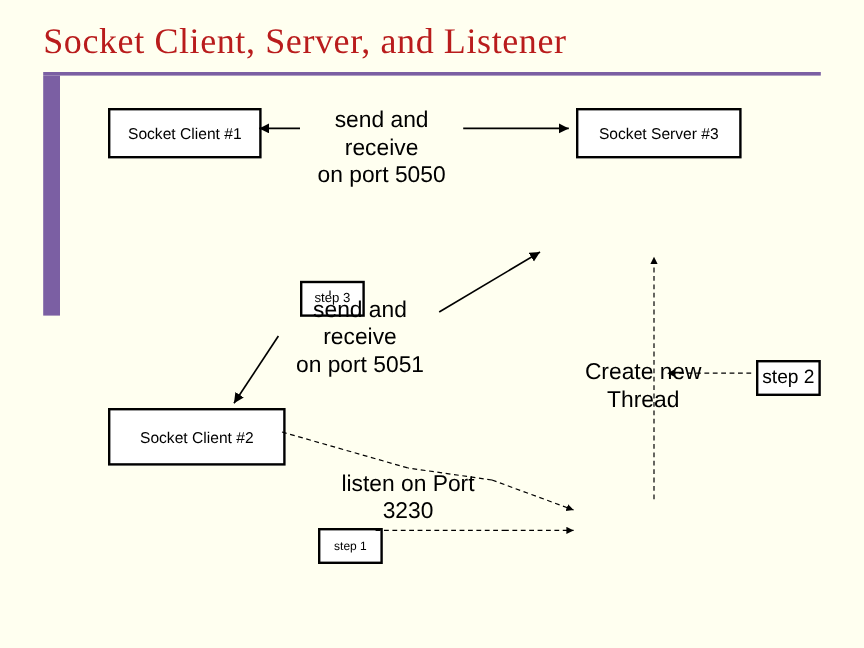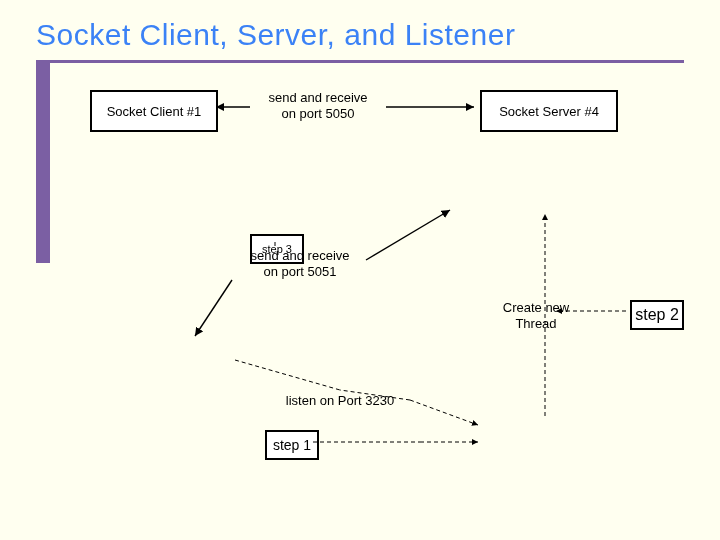--- a/index.html
+++ b/index.html
@@ -1,59 +1,60 @@
 <!DOCTYPE html>
 <html><head>
 <meta charset="utf-8">
 <style>
 html,body{margin:0;padding:0}
 body{width:720px;height:540px;background:#fff;font-family:Arial,Helvetica,sans-serif;position:relative}
 .slide{position:absolute;left:0;top:0;width:720px;height:540px;background:#fffff0}
-.title{position:absolute;left:36px;top:18px;font-family:Liberation Sans, sans-serif;font-size:30px;color:#3b82f6;letter-spacing:.5px}
+.title{position:absolute;left:36px;top:18px;font-family:Liberation Serif, serif;font-size:30px;color:#b91c1c;letter-spacing:.5px}
 .rule{position:absolute;left:36px;top:60px;width:648px;height:0;border-top:3px solid #7b5fa3}
 .tab{position:absolute;left:36px;top:63px;width:14px;height:200px;background:#7b5fa3}
 .canvas{position:absolute;left:90px;top:90px;width:580px;height:400px}
 .box{position:absolute;border:2px solid #000000;background:#fff;display:flex;align-items:center;justify-content:center;font-size:13px;text-align:center;padding:2px}
-.lbl{position:absolute;font-size:13px;text-align:center;line-height:1.2}
+.lbl{position:absolute;font-size:19px;text-align:center;line-height:1.2}
 svg{position:absolute;left:0;top:0;overflow:visible}
 </style>
 </head>
 <body>
 
 <div class="slide">
   <div class="title">Socket Client, Server, and Listener</div>
   <div class="rule"></div>
   <div class="tab"></div>
 
   <div class="canvas">
 
     <div class="box" style="left:0px;top:0px;width:120px;height:34px">Socket Client #1</div>
 
     <div class="lbl" style="left:163px;top:0px;width:130px">send and receive<br>on port 5050</div>
 
-    <div class="box" style="left:390px;top:0px;width:130px;height:34px">Socket Server #4</div>
+    <div class="box" style="left:390px;top:0px;width:130px;height:34px">Socket Server #3</div>
 
     <svg width="580" height="40" style="top:0">
       <defs>
         <marker id="ah" markerWidth="8" markerHeight="8" refX="6" refY="3" orient="auto">
           <path d="M0,0 L6,3 L0,6 Z" fill="#000"></path>
         </marker>
       </defs>
       <line x1="160" y1="17" x2="126" y2="17" stroke="#000" stroke-width="1.4" marker-end="url(#ah)"></line>
       <line x1="296" y1="17" x2="384" y2="17" stroke="#000" stroke-width="1.4" marker-end="url(#ah)"></line>
     </svg>
 
 
     <div class="box" style="left:160px;top:144px;width:46px;height:22px;font-size:11px">step 3</div>
 
     <div class="lbl" style="left:140px;top:158px;width:140px">send and receive<br>on port 5051</div>
 
+    <div class="box" style="left:0px;top:250px;width:140px;height:40px">Socket Client #2</div>
 
 
-    <div class="box" style="left:175px;top:340px;width:46px;height:22px;font-size:14px">step 1</div>
+    <div class="box" style="left:175px;top:350px;width:46px;height:22px;font-size:10px">step 1</div>
 
     <div class="box" style="left:540px;top:210px;width:46px;height:22px;font-size:16px">step 2</div>
 
     <div class="lbl" style="left:396px;top:210px;width:100px">Create new<br>Thread</div>
 
     <div class="lbl" style="left:175px;top:303px;width:150px">listen on Port 3230</div>
 
     <svg width="580" height="400" style="top:0">
 
       <line x1="142" y1="190" x2="105" y2="246" stroke="#000" stroke-width="1.4" marker-end="url(#ah)"></line>

